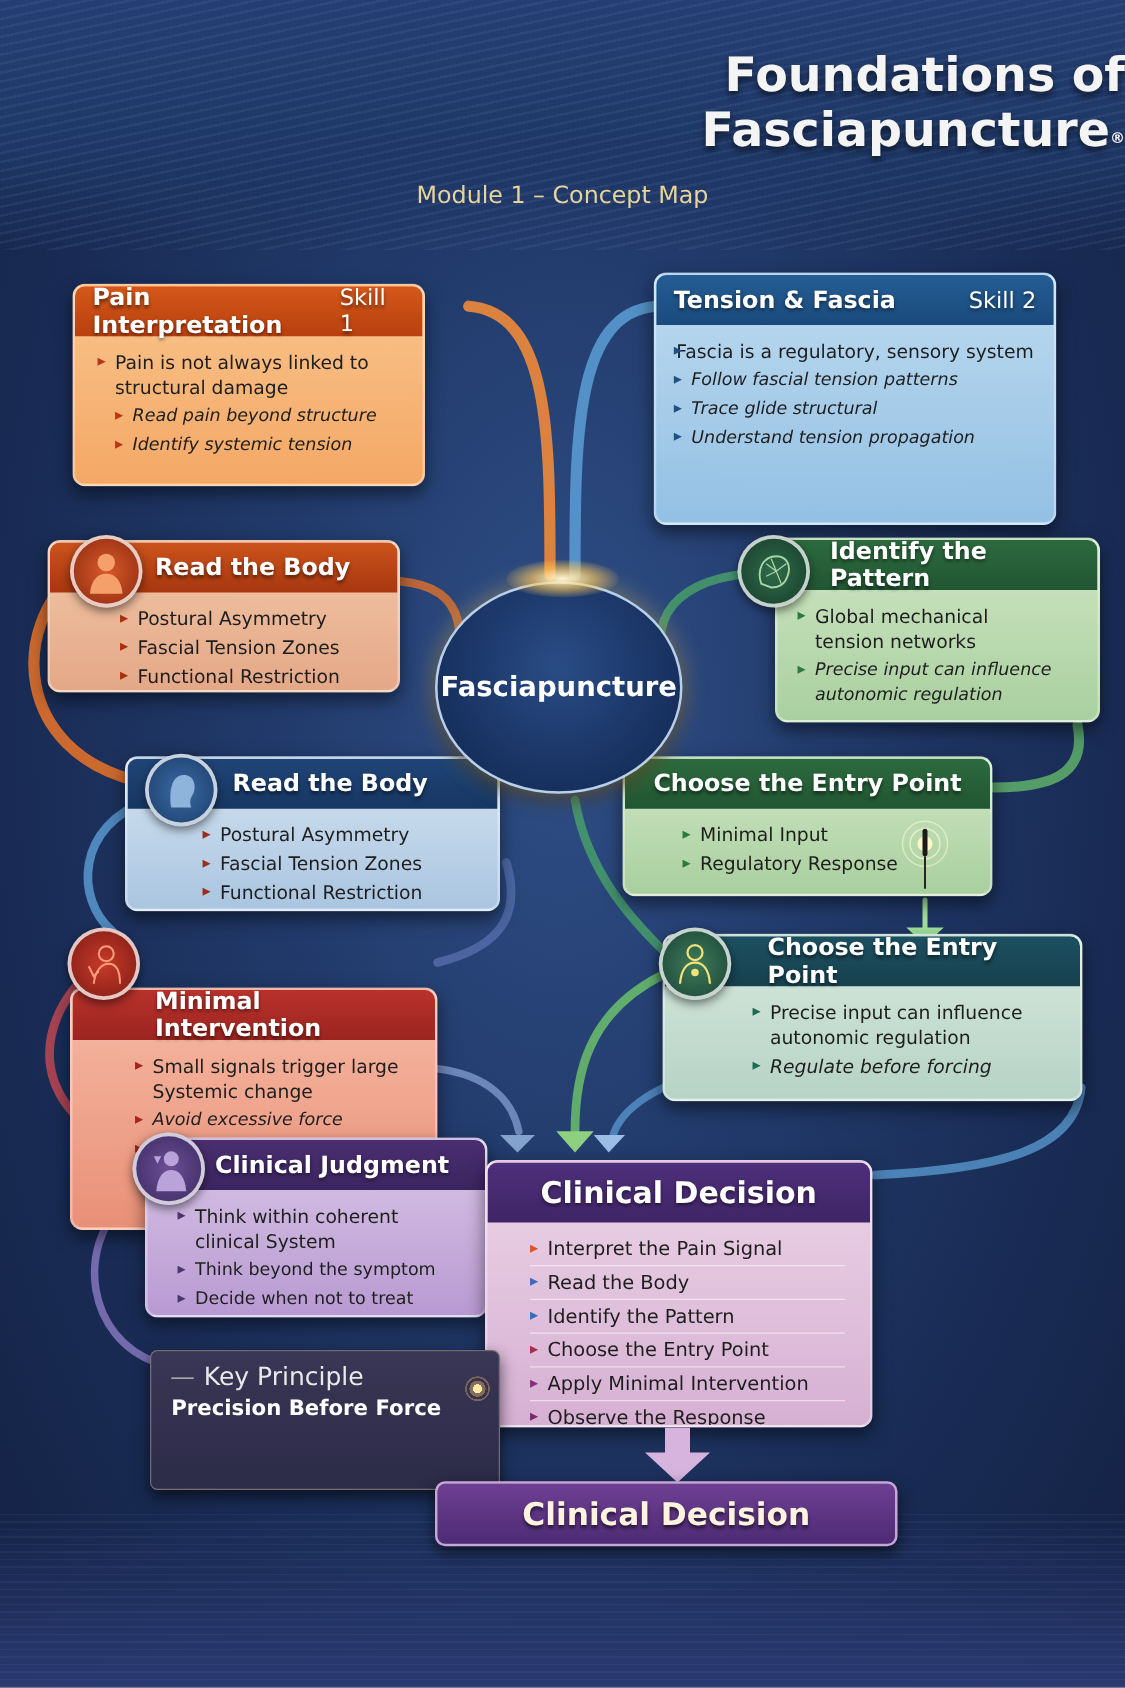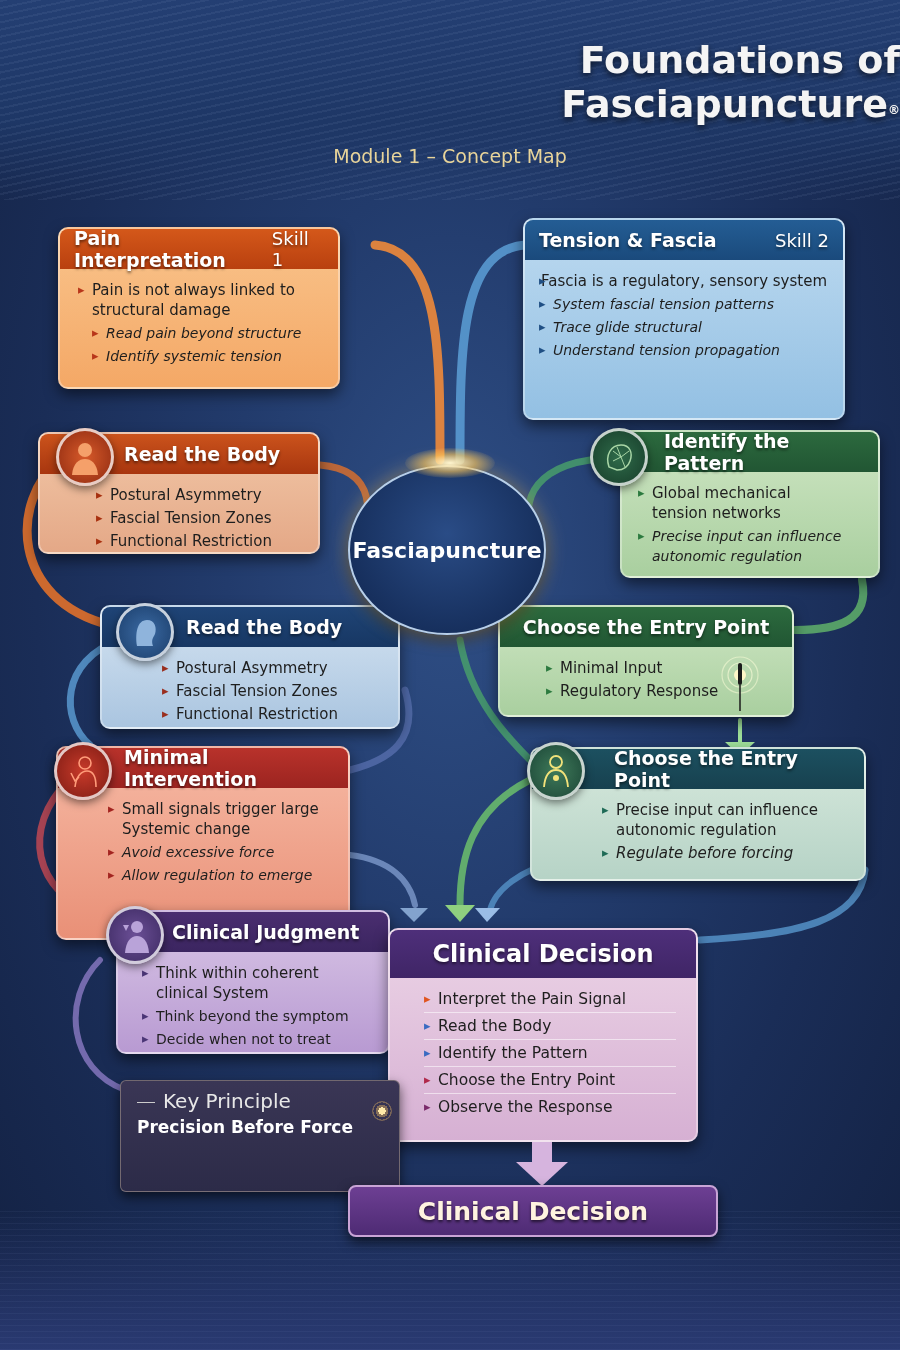--- a/index.html
+++ b/index.html
@@ -130,21 +130,21 @@
   </ul>
 </div>
 
 <div class="card blue" style="left:523px;top:218px;width:322px;height:202px">
   <div class="hd">
       <span>Tension &amp; Fascia</span>
       <span class="skill">Skill 2</span>
     </div>
   <ul style="padding-left:14px">
     <li style="padding-left:2px">Fascia is a regulatory, sensory system</li>
-    <li class="it sm">System fascial tension patterns</li>
+    <li class="it sm">Follow fascial tension patterns</li>
     <li class="it sm">Trace glide structural</li>
     <li class="it sm">Understand tension propagation</li>
   </ul>
 </div>
 
 <div class="icon" style="left:56px;top:428px;background:radial-gradient(circle,#d75a2a,#8f2a10)">
   <svg viewBox="0 0 40 40">
       <circle cx="20" cy="13" r="7" fill="#f5a06a"></circle>
       <path d="M7 38 C8 26 14 22 20 22 C26 22 32 26 33 38Z" fill="#f5a06a"></path>
     </svg>
@@ -214,21 +214,21 @@
   <line x1="20" y1="40" x2="20" y2="66" stroke="#1b1b1b" stroke-width="1.5"></line>
 </svg>
 
 <div class="icon" style="left:54px;top:742px;background:radial-gradient(circle,#c83a2a,#7e1c14)">
   <svg viewBox="0 0 40 40">
       <circle cx="22" cy="12" r="6" fill="none" stroke="#ff9c7a" stroke-width="1.6"></circle>
       <path d="M12 36 C13 26 18 20 24 20 C30 20 33 26 33 36" fill="none" stroke="#ff9c7a" stroke-width="1.6"></path>
       <path d="M8 22 L12 30 L16 26" fill="none" stroke="#ff9c7a" stroke-width="1.6"></path>
     </svg>
 </div>
-<div class="card red" style="left:56px;top:746px;width:294px;height:194px">
+<div class="card red" style="left:56px;top:790px;width:294px;height:194px">
   <div class="hd" style="padding-left:66px">
       <span>Minimal Intervention</span>
     </div>
   <ul style="padding-left:50px">
     <li>Small signals trigger large Systemic change</li>
     <li class="it sm">Avoid excessive force</li>
     <li class="it sm">Allow regulation to emerge</li>
   </ul>
 </div>
 
@@ -269,20 +269,21 @@
 
 <div class="card decision" style="left:388px;top:928px;width:310px;height:214px">
   <div class="hd">
       <span>Clinical Decision</span>
     </div>
   <ul style="padding-left:34px;padding-right:20px">
     <li class="c1">Interpret the Pain Signal</li>
     <li class="c2">Read the Body</li>
     <li class="c3">Identify the Pattern</li>
     <li class="c4">Choose the Entry Point</li>
+    <li class="c5">Apply Minimal Intervention</li>
     <li class="c6">Observe the Response</li>
   </ul>
 </div>
 
 <div class="keybox">
   <div class="kp"><span class="dash"></span><span>Key Principle</span></div>
   <div class="kt">Precision Before Force</div>
 </div>
 <div class="target"></div>
 

